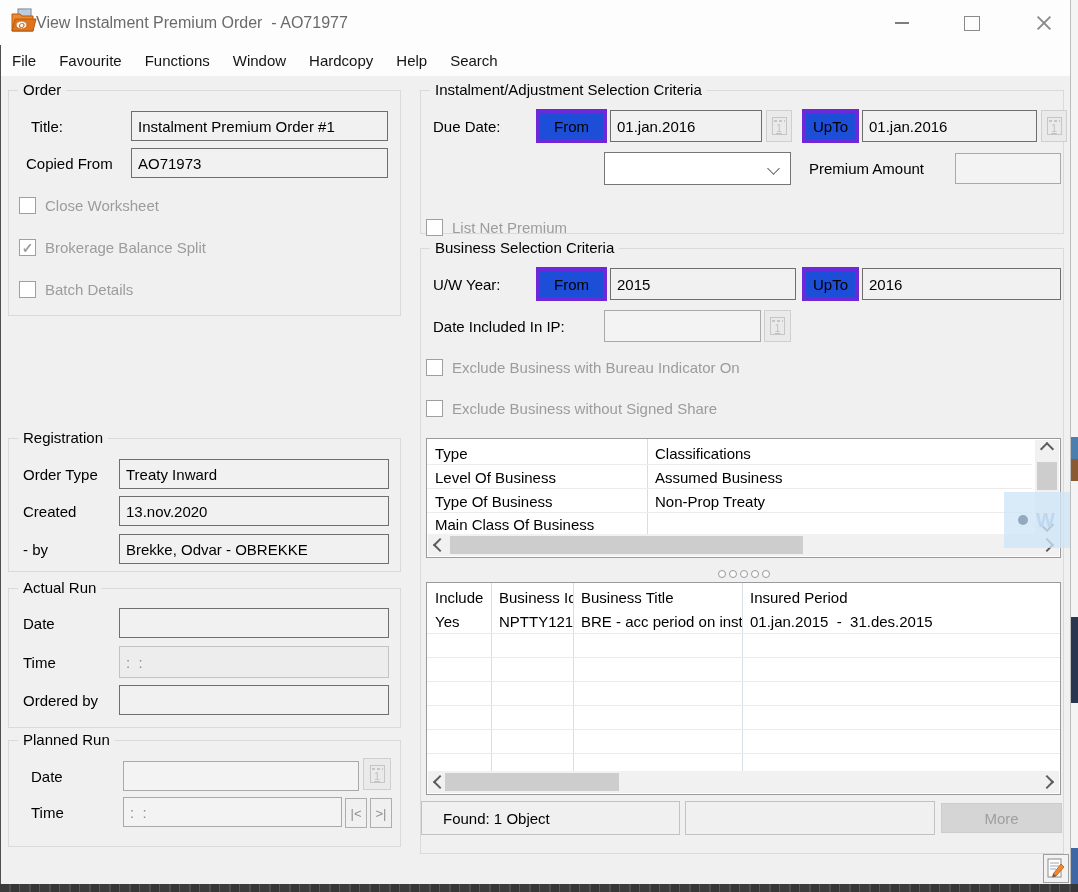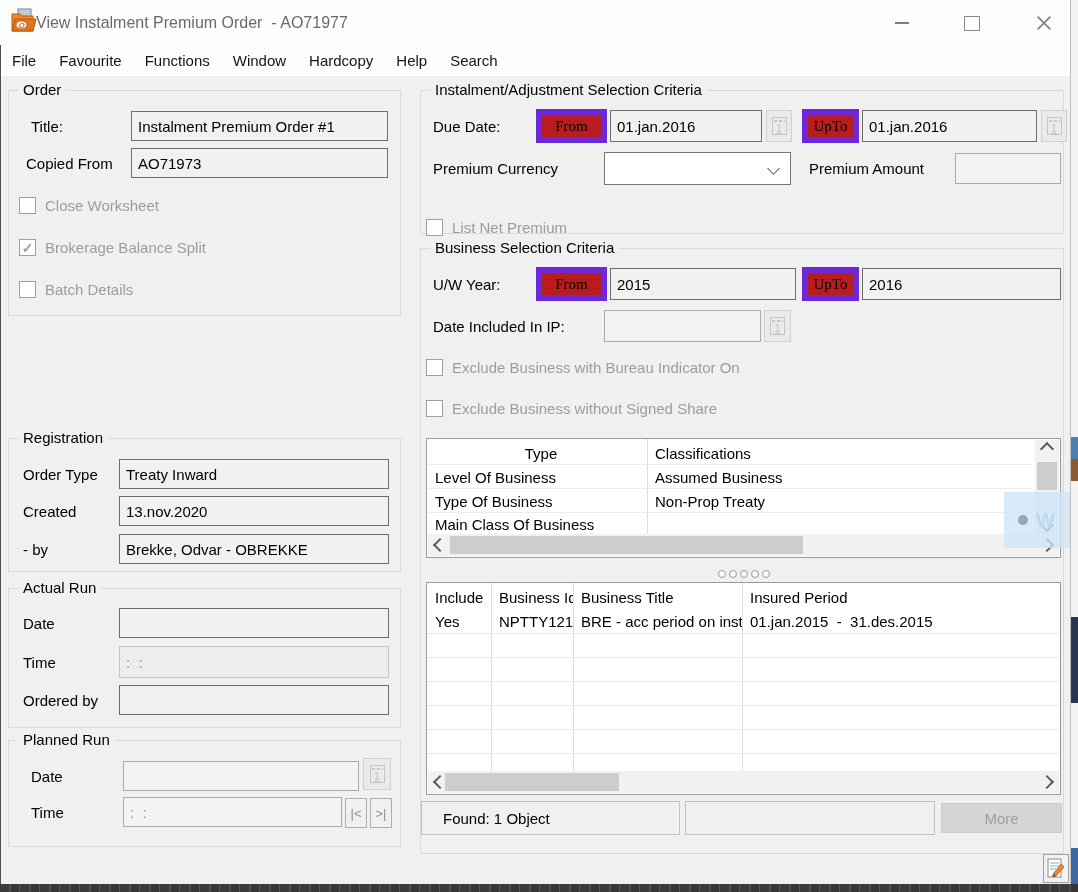--- a/index.html
+++ b/index.html
@@ -28,21 +28,21 @@
   .group{position:absolute;border:1px solid #dadada;}
   .legend{position:absolute;top:-10px;left:9px;background:#f0f0f0;padding:0 5px;color:#000;}
 
   
   .field{position:absolute;border:1px solid #6e6e6e;background:#f1f1f1;display:flex;align-items:center;
          padding-left:6px;box-sizing:border-box;white-space:pre;overflow:hidden;}
   .field.soft{border-color:#a9a9a9;background:#f3f3f3;}
   .field.dim{border-color:#c3c3c3;background:#ededed;color:#8e8e8e;}
   .field.white{background:#ffffff;border-color:#767676;}
   .lbl{position:absolute;display:flex;align-items:center;white-space:pre;}
-  .tagbox{position:absolute;border:6px solid #6d28d9;background:#b91c1c;display:flex;align-items:center;justify-content:center;box-sizing:border-box;font-family:Liberation Serif, serif;}
+  .tagbox{position:absolute;border:4px solid #6d28d9;background:#1d4ed8;display:flex;align-items:center;justify-content:center;box-sizing:border-box;}
 
   
   .cb{position:absolute;display:flex;align-items:center;gap:9px;}
   .cbbox{width:17px;height:17px;background:#fff;border:1px solid #9f9f9f;box-sizing:border-box;display:flex;align-items:center;justify-content:center;color:#9f9f9f;font-size:14px;font-weight:bold;}
   .cbtext{color:#9c9c9c;}
 
   
   .chev{display:inline-block;width:8px;height:8px;border-style:solid;border-color:#5c5c5c;border-width:2px 2px 0 0;}
   .chev.thin{border-width:1px 1px 0 0;}
   .chev.lt{border-color:#b7b7b7;}
@@ -181,21 +181,20 @@
     <div class="tagbox" style="left:115px;top:18px;width:71px;height:34px;">From</div>
     <div class="field" style="left:189px;top:19px;width:152px;height:32px;">01.jan.2016</div>
     <div class="calbtn" style="left:345px;top:19px;width:26px;height:32px;">
       <span class="cal"></span>
     </div>
     <div class="tagbox" style="left:381px;top:18px;width:57px;height:34px;">UpTo</div>
     <div class="field" style="left:441px;top:19px;width:175px;height:32px;">01.jan.2016</div>
     <div class="calbtn" style="left:620px;top:19px;width:26px;height:32px;">
       <span class="cal"></span>
     </div>
-    <span class="lbl" style="left:12px;top:61px;height:33px;">Premium Currency</span>
     <div class="field white" style="left:183px;top:61px;width:187px;height:33px;">
       <span></span>
       <span class="chev thin down" style="position:absolute;right:12px;top:11px;border-color:#5f5f5f;"></span>
     </div>
     <span class="lbl" style="left:388px;top:61px;height:33px;">Premium Amount</span>
     <div class="field soft" style="left:534px;top:62px;width:106px;height:31px;"></div>
     <div class="cb" style="left:5px;top:128px;">
       <span class="cbbox"></span>
       <span class="cbtext">List Net Premium</span>
     </div>
@@ -217,21 +216,21 @@
       <span class="cbbox"></span>
       <span class="cbtext">Exclude Business with Bureau Indicator On</span>
     </div>
     <div class="cb" style="left:5px;top:151px;">
       <span class="cbbox"></span>
       <span class="cbtext">Exclude Business without Signed Share</span>
     </div>
 
     <div class="tbl" style="left:5px;top:189px;width:635px;height:120px;">
       <div class="trow" style="top:2px;height:24px;">
-        <span class="t1cell" style="width:220px;text-align:center;">Type</span>
+        <span class="t1cell" style="width:220px;">Type</span>
         <span class="t1cell">Classifications</span>
       </div>
       <div class="trow" style="top:50px;height:24px;">
         <span class="t1cell" style="width:220px;">Type Of Business</span>
         <span class="t1cell">Non-Prop Treaty</span>
       </div>
       <div class="trow" style="top:26px;height:24px;">
         <span class="t1cell" style="width:220px;">Level Of Business</span>
         <span class="t1cell">Assumed Business</span>
       </div>

